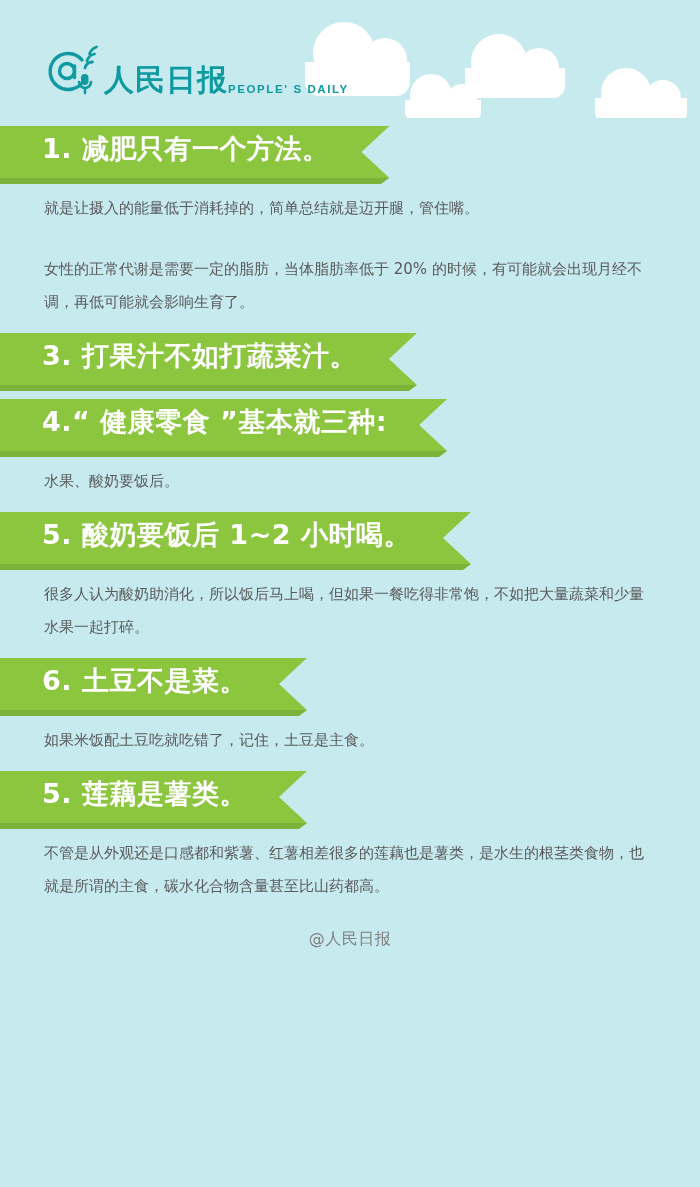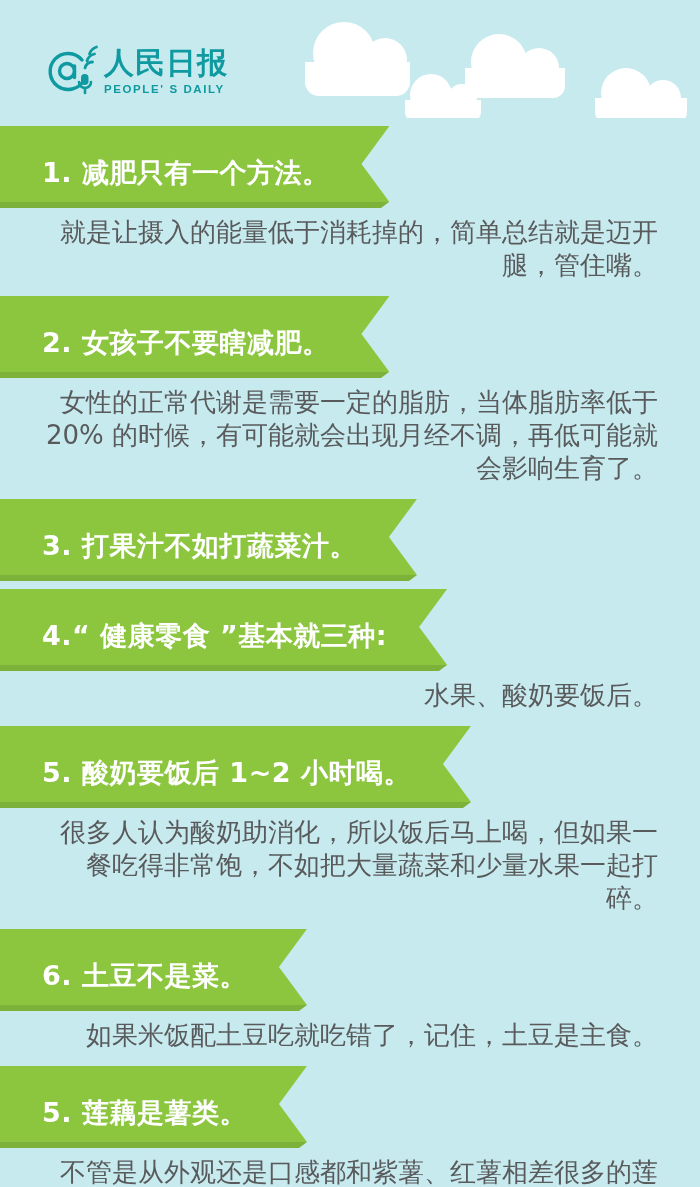--- a/index.html
+++ b/index.html
@@ -57,21 +57,21 @@
   .cloud-d::after  { width:36px; height:36px; left:50px; top:-18px; }
 
   
   .logo {
     position:absolute;
     left:44px; top:44px;
     display:flex;
     align-items:flex-end;
   }
   .logo-mark { width:56px; height:52px; flex:0 0 auto; margin-right:4px; }
-  .logo-wordmark { display:flex; flex-direction:column; }
+  .logo-wordmark { display:flex; flex-direction:row;align-items:flex-end; }
   .logo-cn {
     font-size:30px;
     font-weight:bold;
     color:#0e9aa0;
     letter-spacing:1px;
     line-height:32px;
     font-family:"DejaVu Sans","Liberation Sans",sans-serif;
   }
   .logo-en {
     font-size:11.5px;
@@ -90,45 +90,44 @@
   .banner-wrap { position:relative; width:700px; }
 
   .banner {
     position:relative;
     display:inline-block;
     background:#8cc63f;
     color:#ffffff;
     font-size:27px;
     font-weight:bold;
     line-height:46px;
-    padding:24px 60px 6px 42px;
+    padding:0 60px 6px 42px;
     white-space:nowrap;
     font-family:"DejaVu Sans","Liberation Sans",sans-serif;
     -webkit-clip-path: polygon(0 0, 100% 0, calc(100% - 28px) 50%, 100% 100%, 0 100%);
     clip-path: polygon(0 0, 100% 0, calc(100% - 28px) 50%, 100% 100%, 0 100%);
     letter-spacing:0.5px;
   }
   .banner-shadow {
     position:absolute;
     left:0; bottom:-6px;
     height:6px;
     background:#7cb239;
     -webkit-clip-path: polygon(0 0, 100% 0, calc(100% - 8px) 100%, 0 100%);
     clip-path: polygon(0 0, 100% 0, calc(100% - 8px) 100%, 0 100%);
   }
 
   .body-text {
     color:#595a5c;
-    font-size:26px;
+    font-size:15px;
     line-height:33px;
     padding:14px 42px 0 44px;
     font-family:"DejaVu Sans","Liberation Sans",sans-serif;
     letter-spacing:0px;
     word-break:break-all;
-    text-align:right;
   }
 
   .item + .item { margin-top:14px; }
   .item-1 { margin-top:8px; }
 
   .footer {
     text-align:center;
     color:#7e8083;
     font-size:16px;
     padding-top:26px;
@@ -178,24 +177,20 @@
 
     <div class="item item-1">
       <div class="banner-wrap">
         <div class="banner">1. 减肥只有一个方法。</div>
         <div class="banner-shadow" style="width: 389px;"></div>
       </div>
       <div class="body-text">就是让摄入的能量低于消耗掉的，简单总结就是迈开腿，管住嘴。</div>
     </div>
 
     <div class="item">
-      <div class="banner-wrap">
-        <div class="banner">2. 女孩子不要瞎减肥。</div>
-        <div class="banner-shadow" style="width: 389px;"></div>
-      </div>
       <div class="body-text">女性的正常代谢是需要一定的脂肪，当体脂肪率低于 20% 的时候，有可能就会出现月经不调，再低可能就会影响生育了。</div>
     </div>
 
     <div class="item">
       <div class="banner-wrap">
         <div class="banner">3. 打果汁不如打蔬菜汁。</div>
         <div class="banner-shadow" style="width: 417px;"></div>
       </div>
     </div>
 

